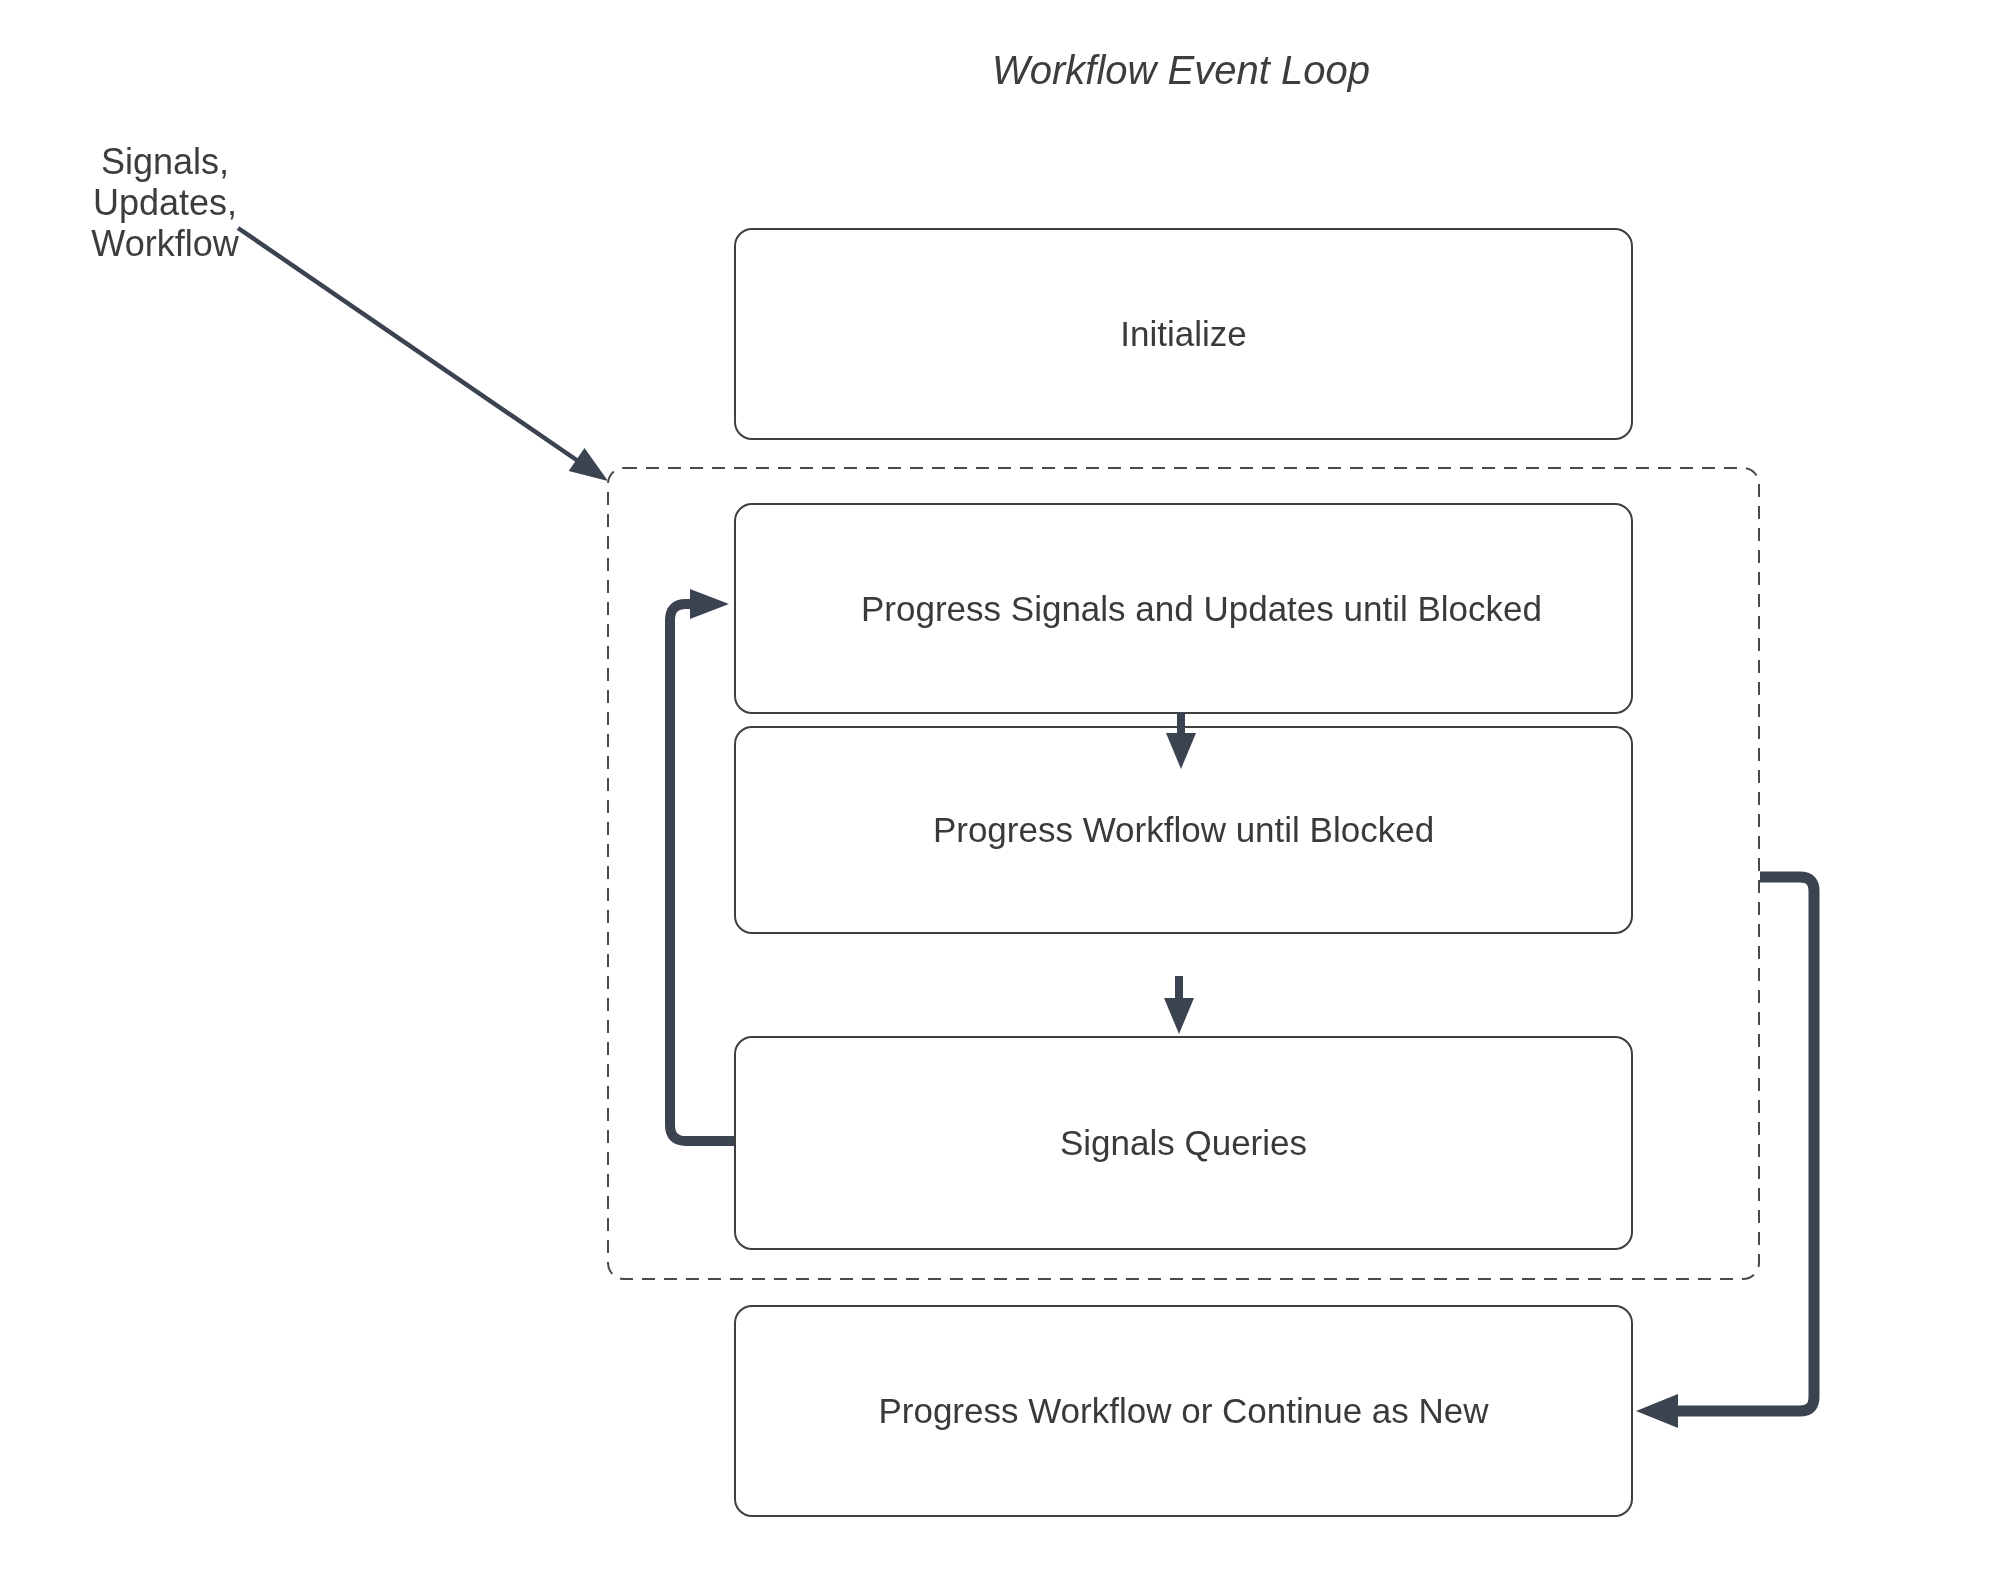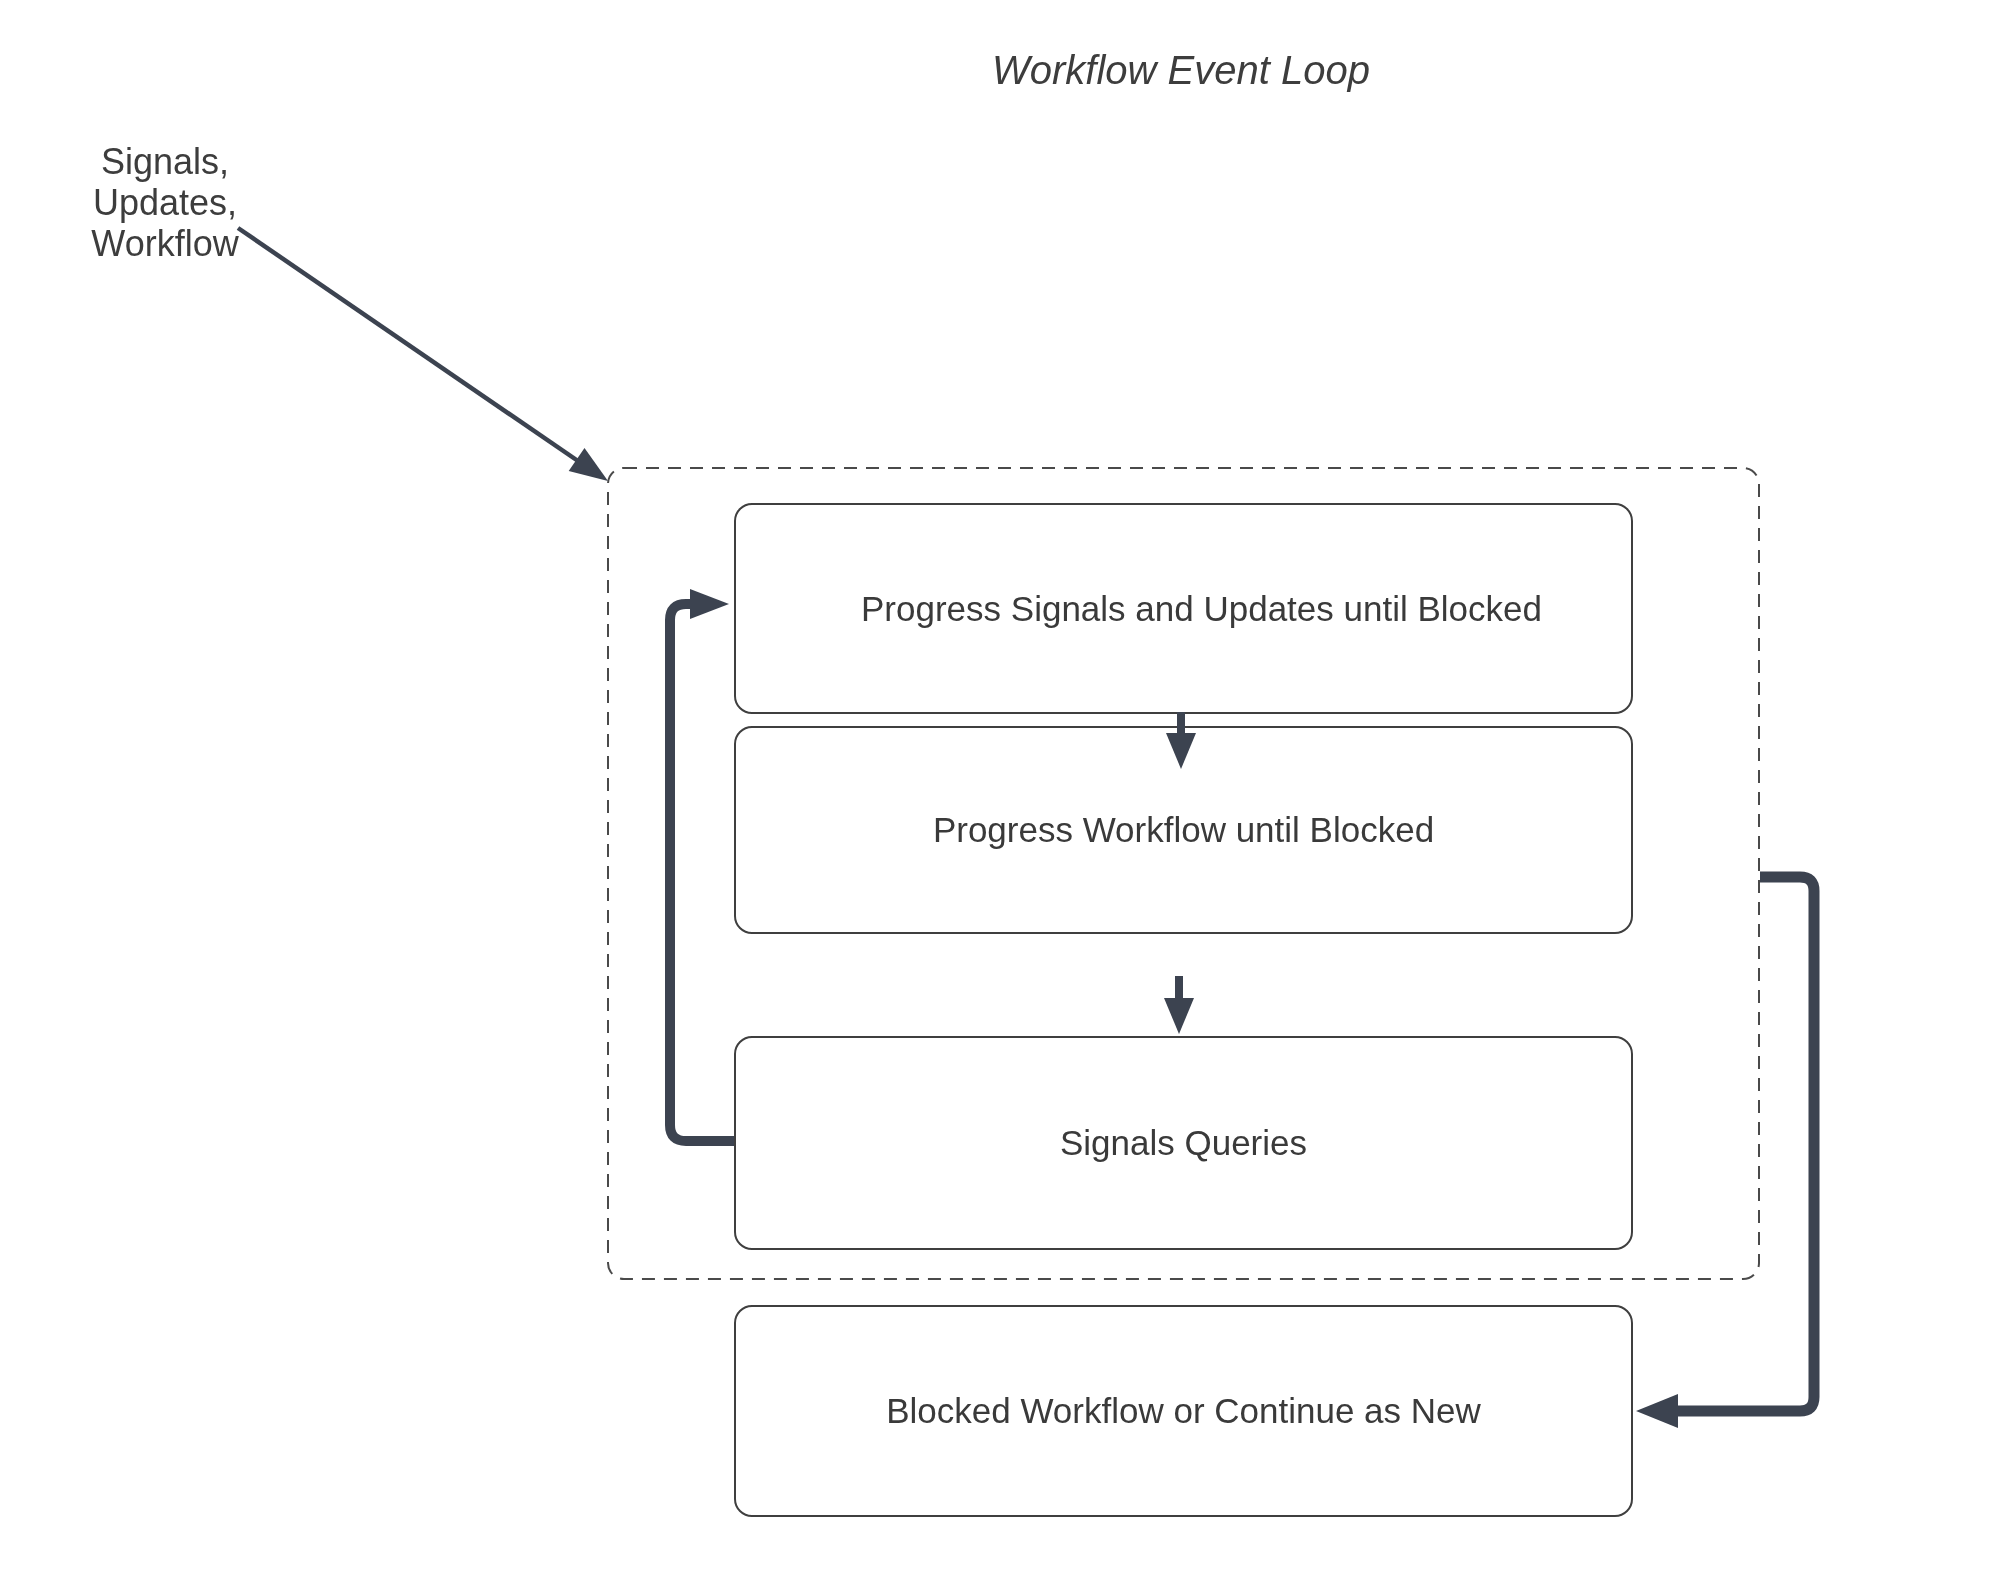--- a/index.html
+++ b/index.html
@@ -63,35 +63,38 @@
 
 <div id="canvas">
 
   <div id="diagram-title">Workflow Event Loop</div>
 
   <div id="annotation">
     <span>Signals, Updates,</span><br>
     <span>Workflow</span>
   </div>
 
+  <div class="node" id="node-initialize">
+    <span class="label">Initialize</span>
+  </div>
 
   <div class="node" id="node-progress-signals">
     <span class="label">Progress Signals and Updates until Blocked</span>
   </div>
 
   <div class="node" id="node-progress-workflow">
     <span class="label">Progress Workflow until Blocked</span>
   </div>
 
   <div class="node" id="node-execute-queries">
     <span class="label">Signals Queries</span>
   </div>
 
   <div class="node" id="node-complete-workflow">
-    <span class="label">Blocked Workflow or Continue as New</span>
+    <span class="label">Progress Workflow or Continue as New</span>
   </div>
 
   <svg id="arrow-layer" viewBox="0 0 2006 1576" xmlns="http://www.w3.org/2000/svg">
 
     <rect x="608" y="468" width="1151" height="811" rx="16" fill="none" stroke-width="2" stroke-dasharray="13 9" stroke="#4a4a4a"></rect>
 
     <line x1="238" y1="228" x2="578" y2="461" stroke-width="4.5" stroke="#3c4350"></line>
     <polygon points="608,481 568.7,471.1 584.5,447.9" fill="#3c4350"></polygon>
 
     <line x1="1181" y1="712" x2="1181" y2="734" stroke-width="8" stroke="#3c4350"></line>

